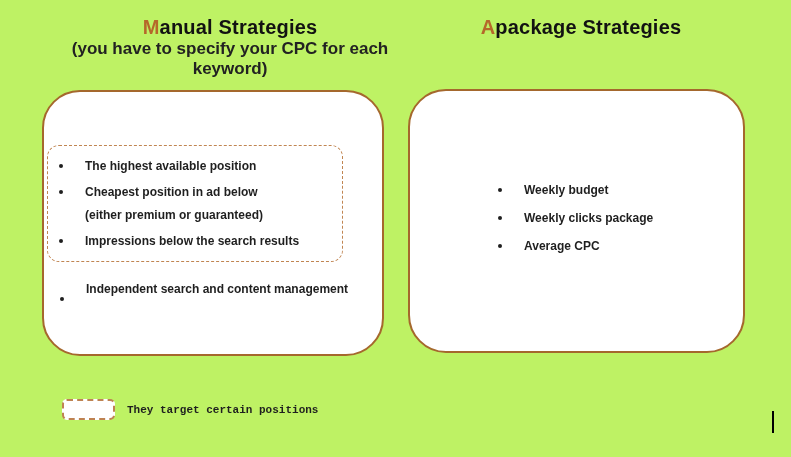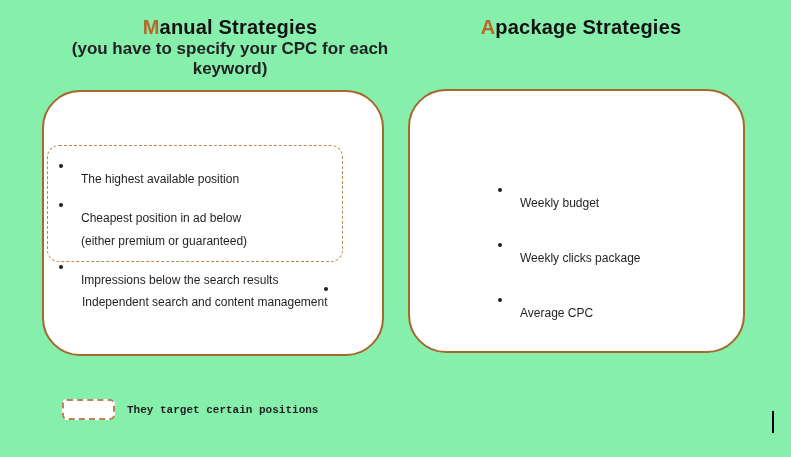--- a/index.html
+++ b/index.html
@@ -1,19 +1,19 @@
 <!DOCTYPE html>
 <html><head>
 <meta charset="utf-8">
 <style>
   html,body{margin:0;padding:0;background:#ffffff;}
   .canvas{
     position:relative;
     width:791px;height:457px;
-    background:#86efac;
+    background:#bef264;
     font-family:"Liberation Sans", sans-serif;
     color:#1f1f1f;
     overflow:hidden;
   }
   
   .col-header{position:absolute;text-align:center;}
   .col-header.left{left:55px;top:16px;width:350px;}
   .col-header.right{left:411px;top:16px;width:340px;}
   .title{font-size:20px;font-weight:700;letter-spacing:0.2px;color:#121212;}
   .title .accent{color:#b5682a;}
@@ -22,28 +22,28 @@
   .box{position:absolute;border:2px solid #a5682d;border-radius:38px;background:#ffffff;}
   .box.left-box{left:42px;top:90px;width:338px;height:262px;}
   .box.right-box{left:408px;top:89px;width:333px;height:260px;}
   
   .dashed-box{
     position:absolute;left:3px;top:53px;width:283px;height:106px;
     border:1.5px dashed #c08552;border-radius:12px;
     padding:9px 0 0 11px;box-sizing:content-box;
   }
   
-  .row{display:flex;align-items:flex-start;font-size:12px;font-weight:400;line-height:23px;color:#1f1f1f;flex-direction:column;}
+  .row{display:flex;align-items:flex-start;font-size:12px;font-weight:700;line-height:23px;color:#1f1f1f;}
   .row .dot{flex:0 0 auto;width:4px;height:4px;border-radius:50%;background:#1f1f1f;margin-top:9px;}
   .row .txt{margin-left:22px;}
   .row .txt span{display:block;}
   .dashed-box .row + .row{margin-top:3px;}
   .outside-row{position:absolute;left:5px;top:186px;padding-left:11px;align-items:flex-end;}
   .right-list{position:absolute;left:88px;top:88px;}
-  .right-list .row + .row{margin-top:19px;}
+  .right-list .row + .row{margin-top:5px;}
   
   .legend{position:absolute;left:62px;top:399px;display:flex;align-items:center;font-family:Liberation Mono, monospace;}
   .legend .swatch{width:49px;height:17px;border:2px dashed #be8252;border-radius:5px;background:#ffffff;}
   .legend .label{margin-left:12px;font-size:11px;font-weight:700;color:#1f1f1f;}
   
   .cursor{position:absolute;left:772px;top:411px;width:2px;height:22px;background:#000000;}
 </style>
 </head>
 <body>
 

